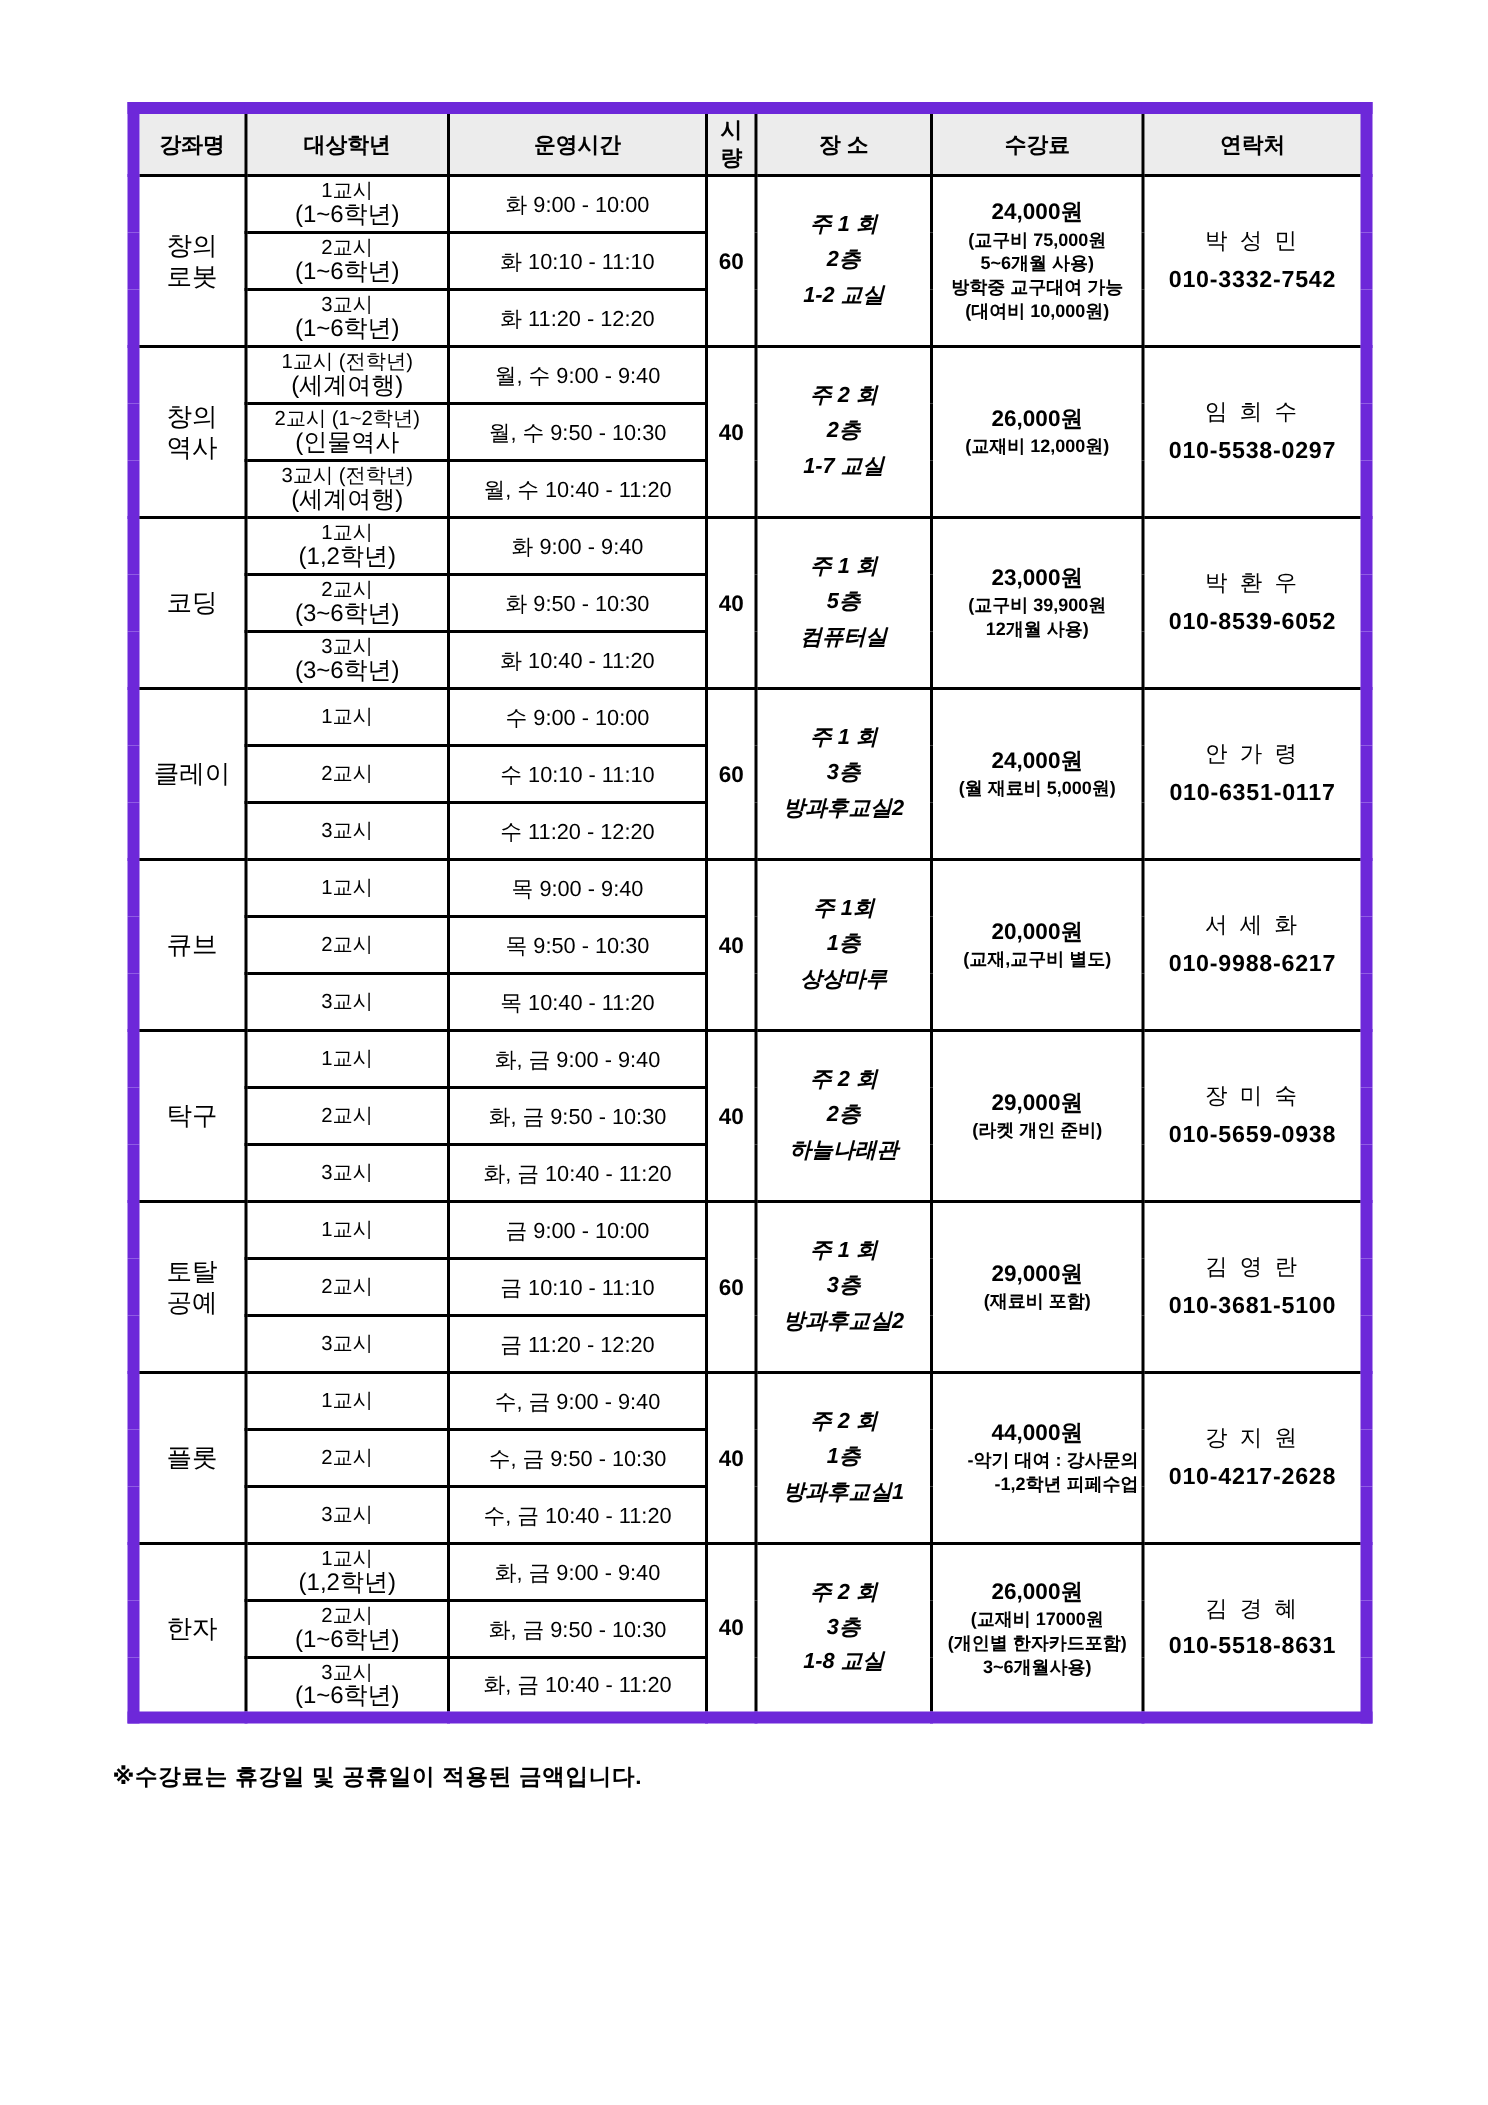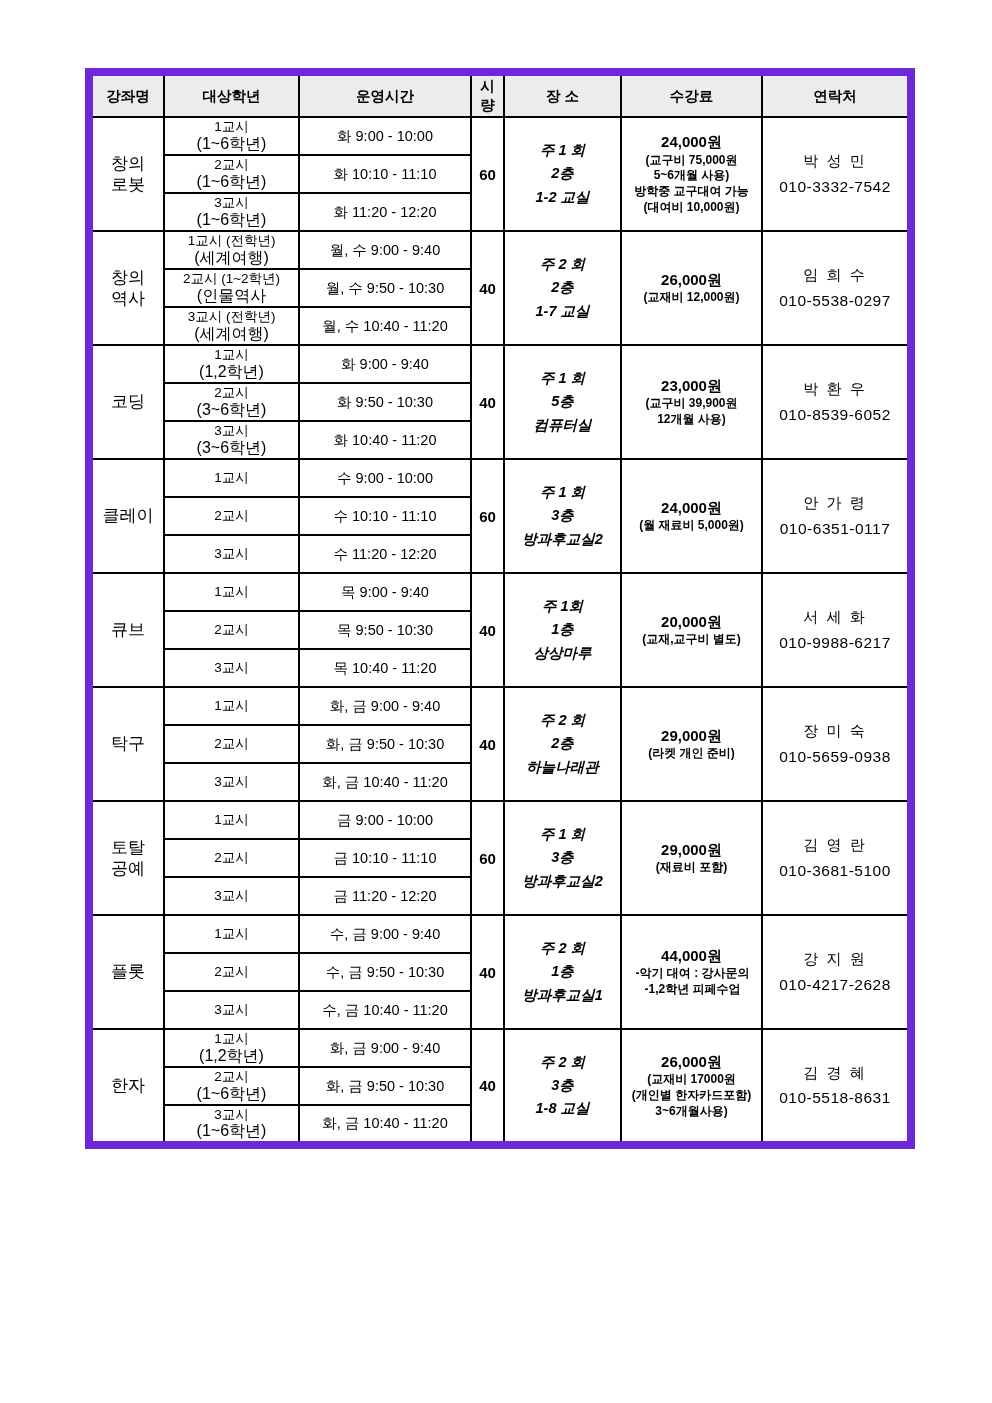--- a/index.html
+++ b/index.html
@@ -43,24 +43,24 @@
   .course-cell { font-size:17px; line-height:1.25; }
   .grade-cell { line-height:1.12; }
   .grade-label { font-size:13.5px; }
   .grade-sub { font-size:16px; }
   .time-cell { font-size:14.5px; white-space:nowrap; }
   .hours-cell { font-size:15px; font-weight:bold; }
   .place-cell { font-size:14.5px; font-weight:bold; line-height:1.6;font-style:italic; }
   .fee-cell { line-height:1.3; }
   .fee-amount { font-size:15px; font-weight:bold; margin-bottom:1px; }
   .fee-note { font-size:12px; font-weight:bold; line-height:1.32; }
-  .fee-note.left { text-align:center; padding-left:2px; }
+  .fee-note.left { text-align:right; padding-left:2px; }
   .contact-cell { line-height:1.7; }
   .teacher { font-size:15px; letter-spacing:2px; }
-  .phone { font-size:15.5px; font-weight:normal; letter-spacing:0.5px; }
+  .phone { font-size:15.5px; font-weight:bold; letter-spacing:0.5px; }
   .footnote {
     font-size:15px;
     font-weight:bold;
     margin-top:26px;
     margin-left:-10px;
     letter-spacing:0.5px;
   }
 </style>
 </head>
 <body>
@@ -494,13 +494,14 @@
             <div class="grade-label">3교시</div>
             <div class="grade-sub">(1~6학년)</div>
           </td>
           <td class="time-cell">
             <div class="time-text">화, 금 10:40 - 11:20</div>
           </td>
         </tr>
       </tbody>
   </table>
 
+  <p class="footnote">※수강료는 휴강일 및 공휴일이 적용된 금액입니다.</p>
 </div>
 
 </body></html>

